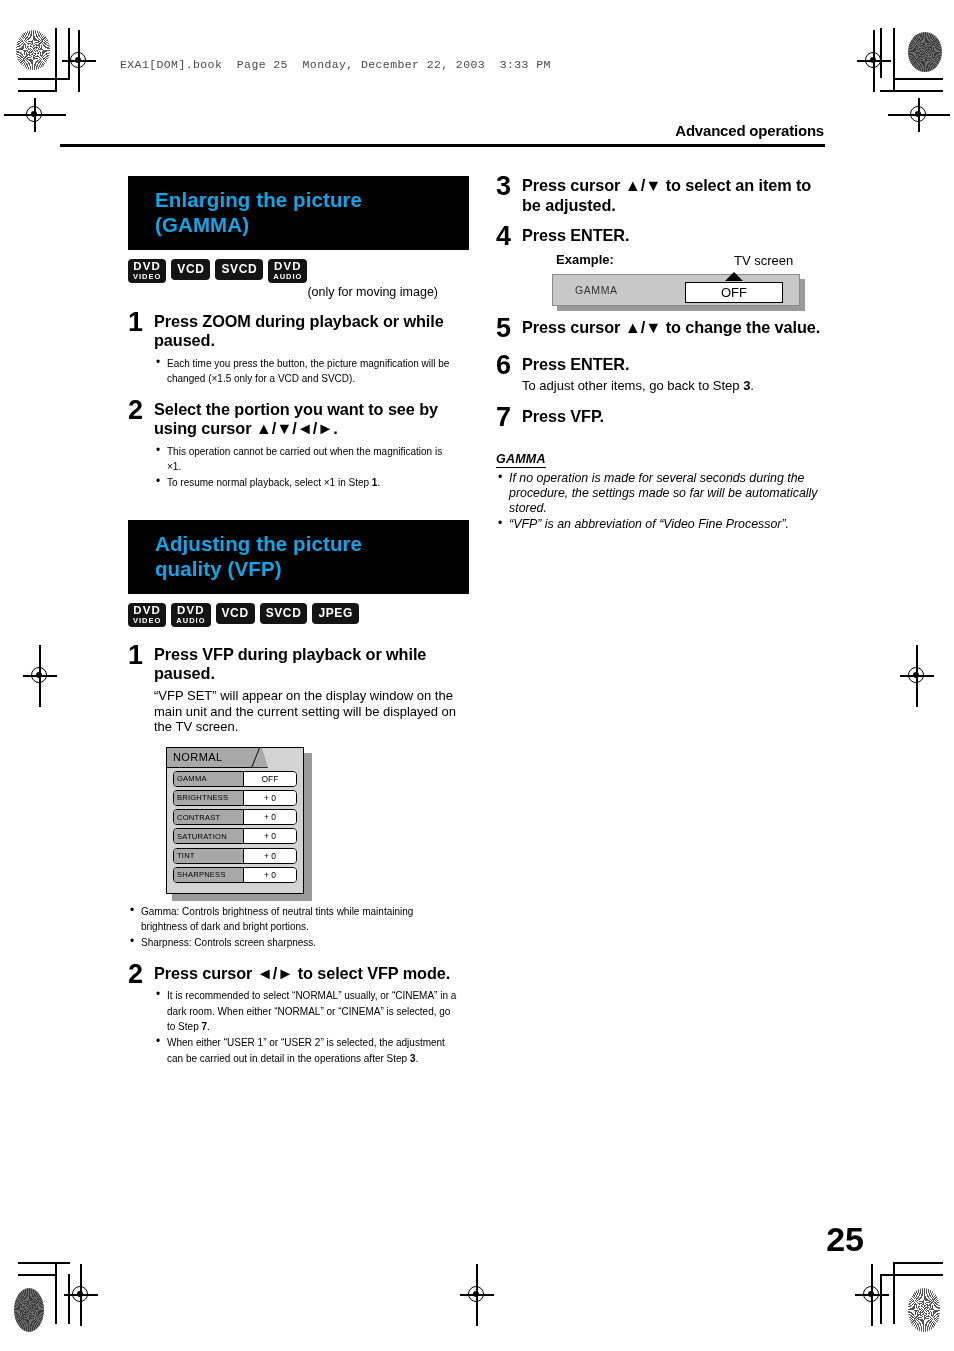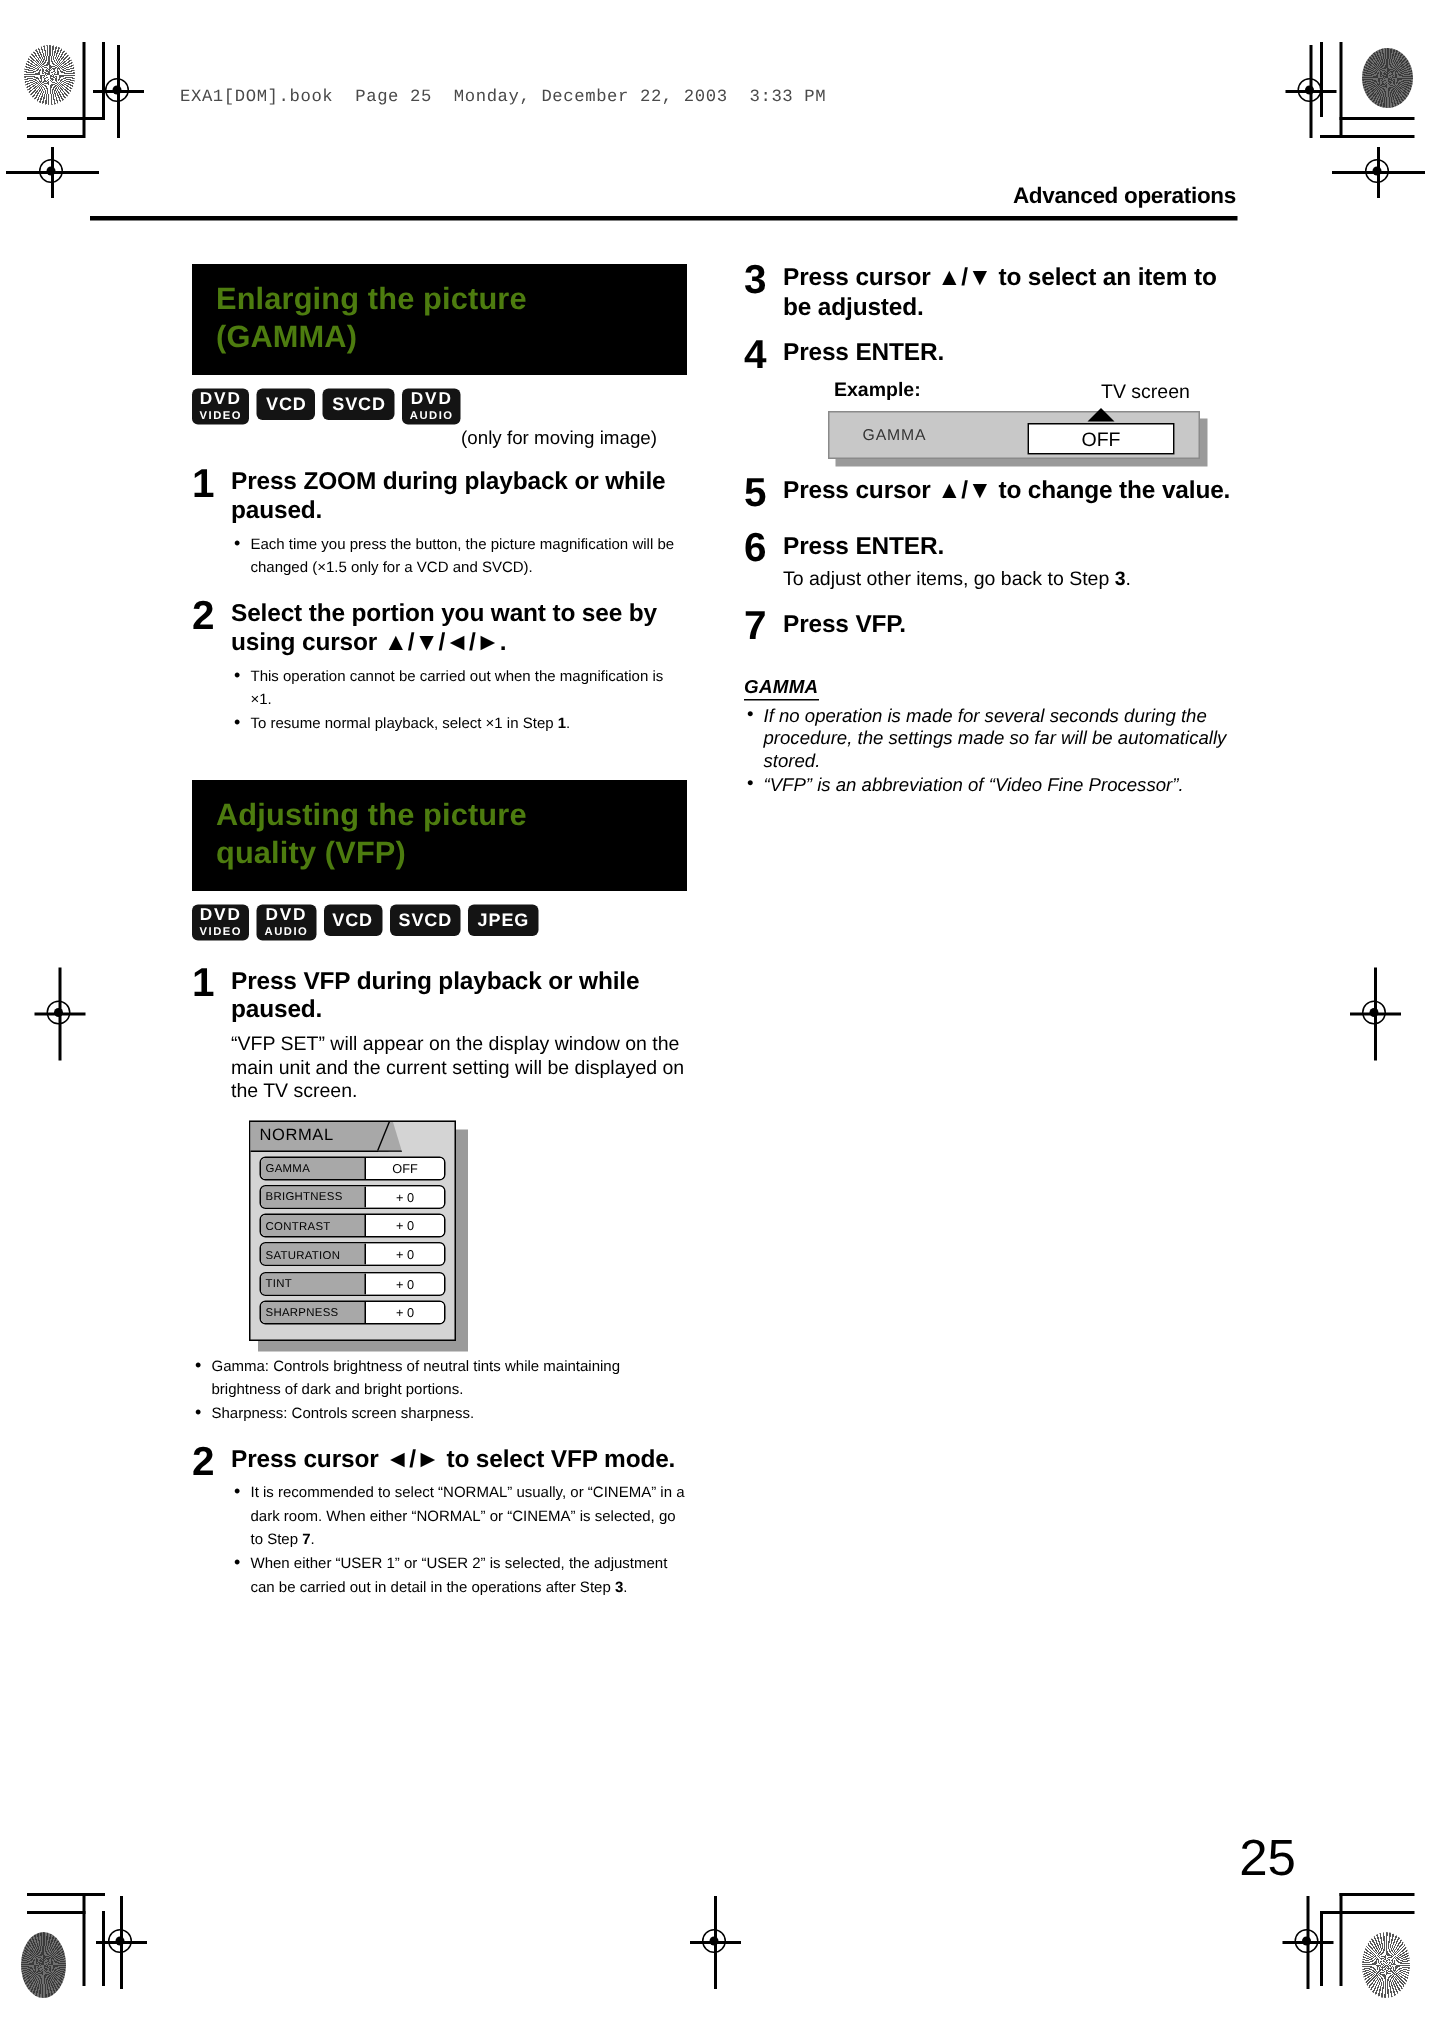--- a/index.html
+++ b/index.html
@@ -25,22 +25,22 @@
   .sectionlabel{position:absolute;right:130px;top:122px;font-size:15px;font-weight:bold;
      letter-spacing:-0.2px;}
   .rule{position:absolute;left:60px;top:144px;width:765px;height:3px;background:#000;}
 
   
   .col{position:absolute;width:330px;}
   .col.left{left:128px;top:176px;}
   .col.right{left:496px;top:176px;}
 
   
-  .banner{background:#000;color:#4d7c0f;font-weight:bold;font-size:20.5px;line-height:25px;
-     padding:11px 0 13px 16px;width:314px;box-sizing:content-box;letter-spacing:0.1px;}
+  .banner{background:#000;color:#0ea5e9;font-weight:bold;font-size:20.5px;line-height:25px;
+     padding:11px 0 13px 27px;width:314px;box-sizing:content-box;letter-spacing:0.1px;}
   .banner .ln{display:block;}
 
   
   .badges{margin-top:9px;display:flex;align-items:flex-start;gap:5px;}
   .badge{background:#141414;color:#fff;border-radius:4px;display:flex;flex-direction:column;
      align-items:center;justify-content:center;padding:2px 5px 2px;line-height:1;}
   .badge .t1{font-size:11.5px;font-weight:bold;letter-spacing:1.2px;}
   .badge .t2{font-size:7.5px;font-weight:bold;letter-spacing:1px;margin-top:0.5px;}
   .badge.single{padding:4px 6px 5px;}
   .badge.single .t1{font-size:12px;letter-spacing:0.6px;}
@@ -101,21 +101,21 @@
   
   .note{margin-top:18px;}
   .note .ttl{font-size:12.5px;font-weight:bold;font-style:italic;display:inline-block;
      border-bottom:1.6px solid #000;padding-bottom:1px;letter-spacing:0.2px;}
   .note ul{margin:3px 0 0 0;padding:0;list-style:none;font-size:12.4px;line-height:15px;
      font-style:italic;}
   .note li{position:relative;padding-left:13px;margin-bottom:1px;}
   .note li:before{content:"\2022";position:absolute;left:2px;top:-1px;font-style:normal;}
 
   
-  .pageno{position:absolute;right:90px;bottom:92px;font-size:34px;font-weight:normal;}
+  .pageno{position:absolute;right:90px;bottom:92px;font-size:34px;font-weight:bold;}
   b{font-weight:bold;}
 </style>
 </head>
 <body>
 
 <div>
 
   <div class="crop-line" style="left:55px;top:28px;width:2px;height:62px;"></div>
   <div class="crop-line" style="left:68px;top:28px;width:2px;height:50px;"></div>
   <div class="crop-line" style="left:18px;top:78px;width:52px;height:2px;"></div>

